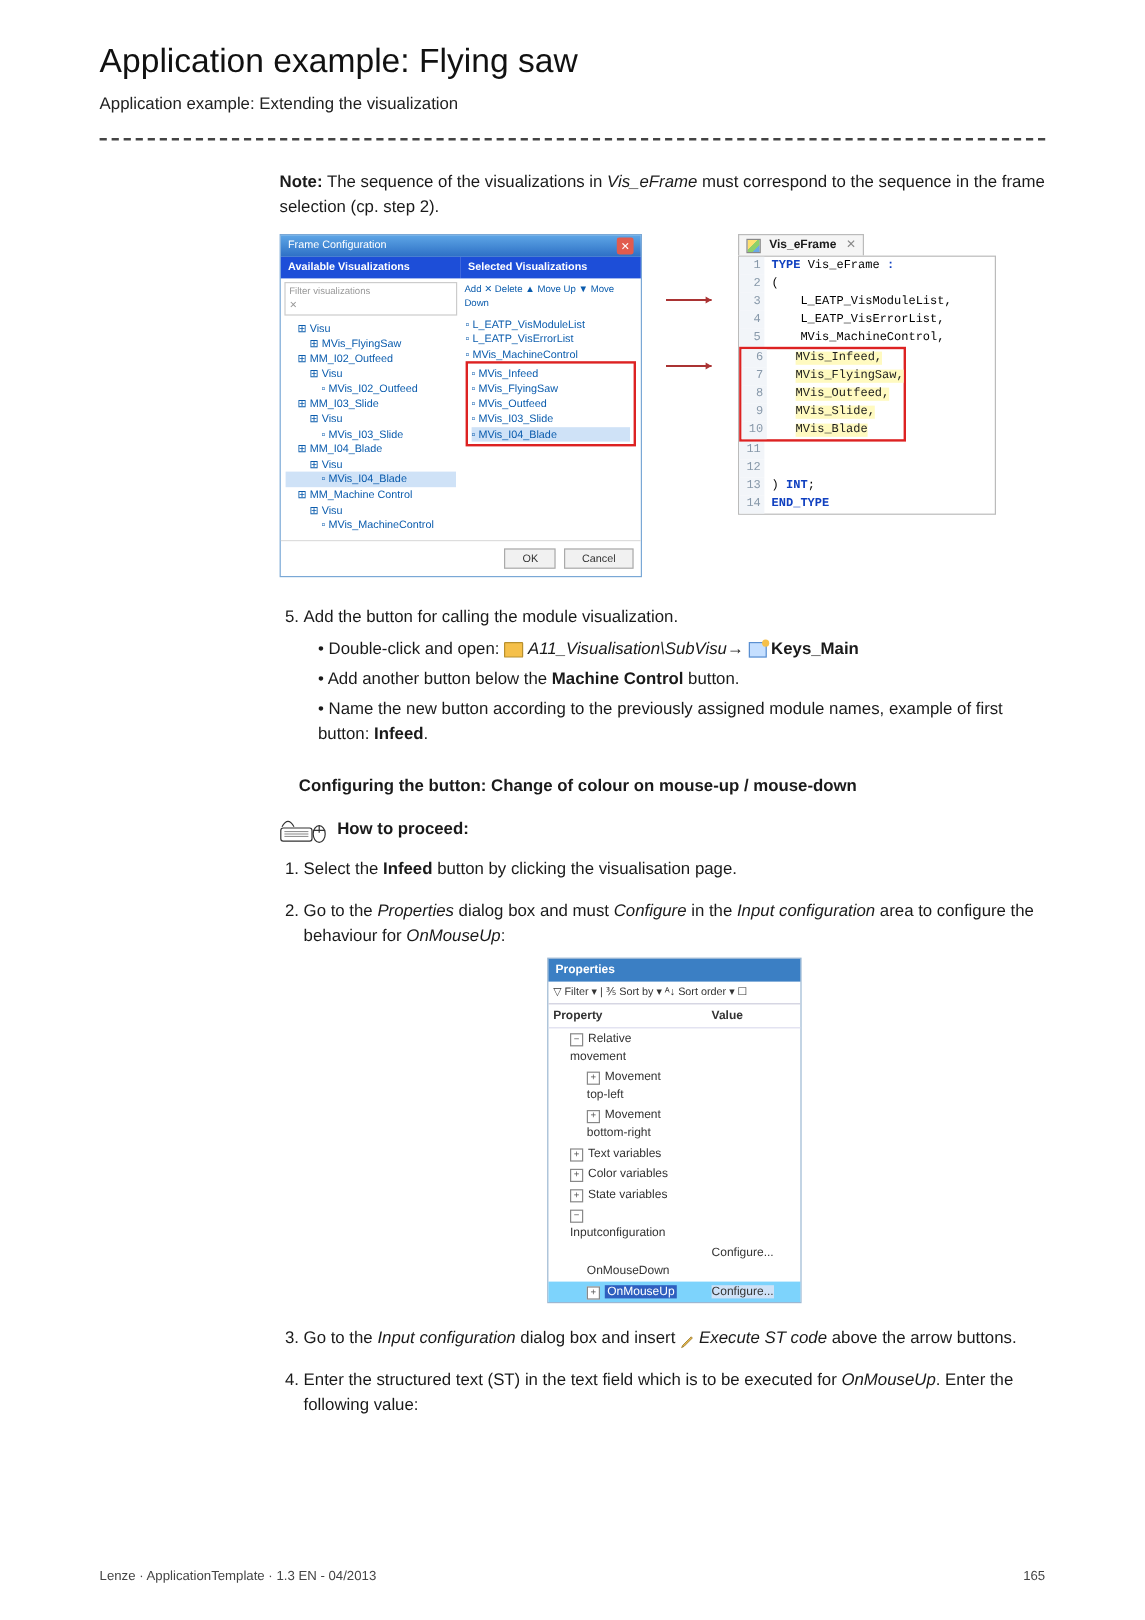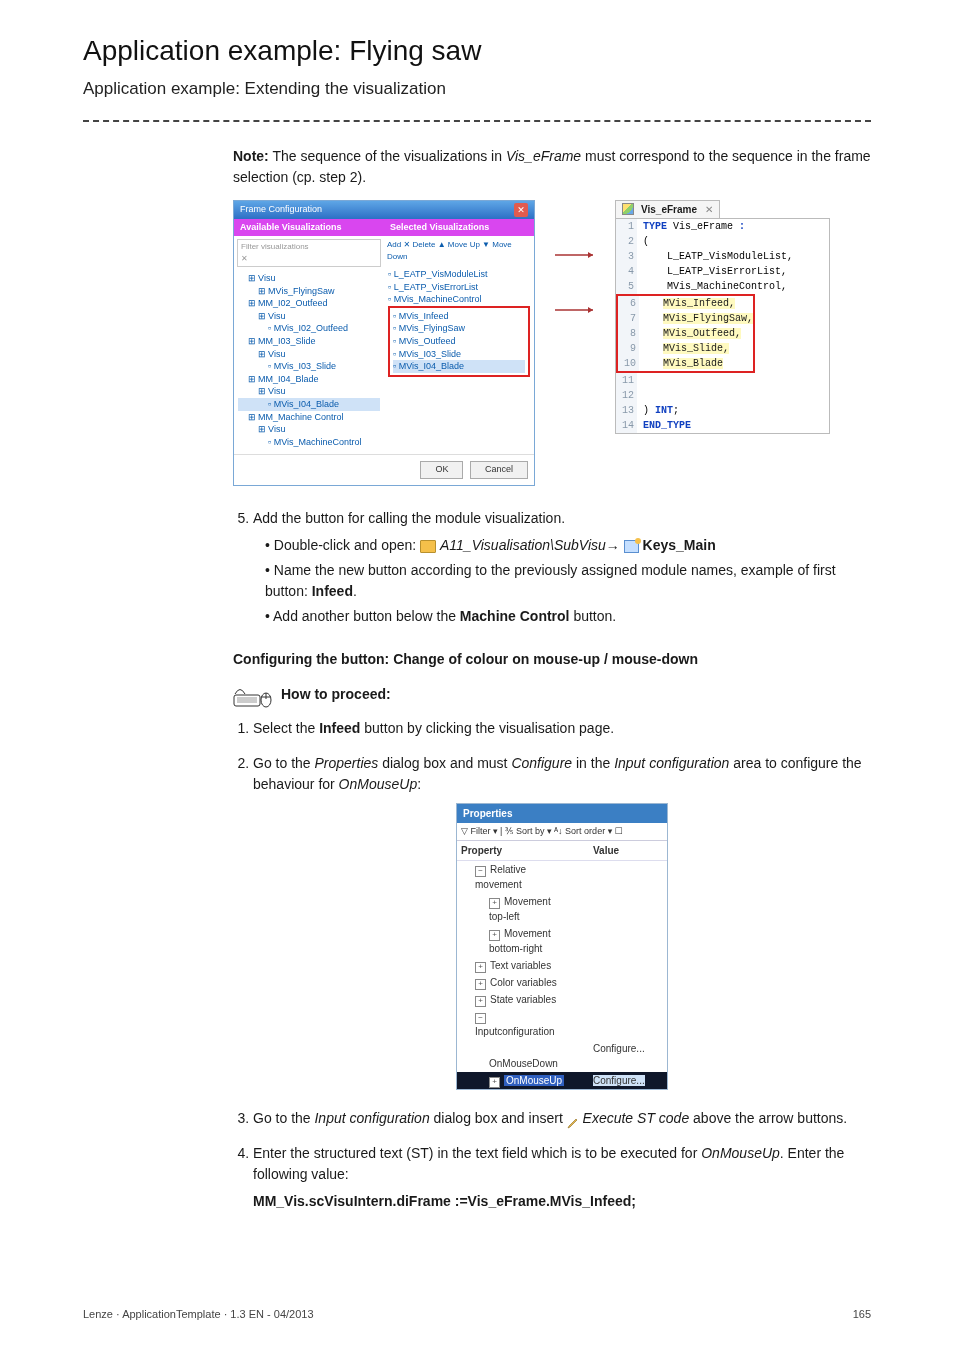--- a/index.html
+++ b/index.html
@@ -18,21 +18,21 @@
     box-sizing: border-box;
     padding: 30px 83px 0 83px;
   }
   h1 {
     font-size: 28px;
     font-weight: 400;
     margin: 0;
     color: #111;
   }
   .subhead {
-    font-size: 17px;
+    font-size: 14px;
     margin: 4px 0 18px 0;
     color: #222;
   }
   .rule {
     border: none;
     border-top: 2px dashed #444;
     margin: 0 0 24px 0;
   }
   .body {
     margin-left: 150px;
@@ -67,21 +67,21 @@
     color:#fff;
     width:14px;height:14px;
     text-align:center;
     line-height:14px;
     font-size:9px;
     border-radius:2px;
   }
   .fc-cols { display:flex; }
   .fc-col { flex:1; }
   .fc-colhead {
-    background:#d946ef;
+    background:#1d4ed8;
     color:#fff;
     padding:2px 6px;
     font-weight:600;
   }
   .fc-filter {
     border:1px solid #ccc;
     margin:3px;
     padding:1px 3px;
     color:#999;
     font-size:8px;
@@ -239,21 +239,21 @@
     display:flex;
     padding:1px 4px;
     color:#333;
     gap:27px;
   }
   .props-row .c1{flex:1;}
   .props-row .c2{width:70px;}
   .exp{
     display:inline-block;width:9px;height:9px;border:1px solid #888;text-align:center;line-height:8px;font-size:8px;margin-right:4px;color:#555;background:#fff;
   }
-  .props-row.sel{background:#0f172a;}
+  .props-row.sel{background:#7dd3fc;}
   .props-row.sel .c1 span.lbl{background:#2f5fbf;color:#fff;padding:0 2px;}
   .props-row .c2 .conf{background:#cfe2f7;}
   .footer{
     position:absolute;
     bottom:28px;
     left:83px;
     right:83px;
     display:flex;
     justify-content:space-between;
     font-size:11px;
@@ -372,30 +372,30 @@
       <li>
         <span>Add the button for calling the module visualization.</span>
         <ul class="sub">
           <li>
             <span>Double-click and open: </span><span class="ic-folder"></span>
             <em>A11_Visualisation\SubVisu</em><span>→</span>
             <span class="ic-visu"></span>
             <b>Keys_Main</b>
           </li>
           <li>
-            <span>Name the new button according to the previously assigned module names, example of first button: </span><b>Infeed</b><span>.</span>
+            <span>Add another button below the </span><b>Machine Control</b><span> button.</span>
           </li>
           <li>
-            <span>Add another button below the </span><b>Machine Control</b><span> button.</span>
+            <span>Name the new button according to the previously assigned module names, example of first button: </span><b>Infeed</b><span>.</span>
           </li>
         </ul>
       </li>
     </ol>
 
-    <h3 class="sect" style="margin-left:0;">Configuring the button: Change of colour on mouse-up / mouse-down</h3>
+    <h3 class="sect" style="margin-left:16px;">Configuring the button: Change of colour on mouse-up / mouse-down</h3>
 
     <div class="proceed" style="margin-left:0;">
       <span class="ic-keyboard">
         <svg width="40" height="24" viewBox="0 0 40 24">
           <path d="M2 10 q5 -9 10 0" stroke="#333" fill="none" stroke-width="1"></path>
           <rect x="1" y="11" width="26" height="11" rx="2" fill="#fff" stroke="#333"></rect>
           <line x1="4" y1="14" x2="24" y2="14" stroke="#333" stroke-width="0.5"></line>
           <line x1="4" y1="16" x2="24" y2="16" stroke="#333" stroke-width="0.5"></line>
           <line x1="4" y1="18" x2="24" y2="18" stroke="#333" stroke-width="0.5"></line>
           <ellipse cx="33" cy="16" rx="5" ry="7" fill="#fff" stroke="#333"></ellipse>
@@ -465,21 +465,20 @@
         <span>Go to the </span><em>Input configuration</em><span> dialog box and insert </span>
         <span class="ic-pencil">
           <svg width="12" height="12" viewBox="0 0 12 12">
               <path d="M1 11 l2 -1 l7 -7 l-1 -1 l-7 7 z" fill="#e6b84c" stroke="#8a6a20" stroke-width="0.6"></path>
             </svg>
         </span>
         <em>Execute ST code</em><span> above the arrow buttons.</span>
       </li>
       <li>
         <span>Enter the structured text (ST) in the text field which is to be executed for </span><em>OnMouseUp</em><span>. Enter the following value:</span>
-        <div class="mono" style="margin-top:6px;">MM_Vis.scVisuIntern.diFrame :=Vis_eFrame.MVis_Infeed;</div>
       </li>
     </ol>
 
   </div>
 
   <div class="footer">
     <span>Lenze · ApplicationTemplate · 1.3 EN - 04/2013</span>
     <span>165</span>
   </div>
 </div>

